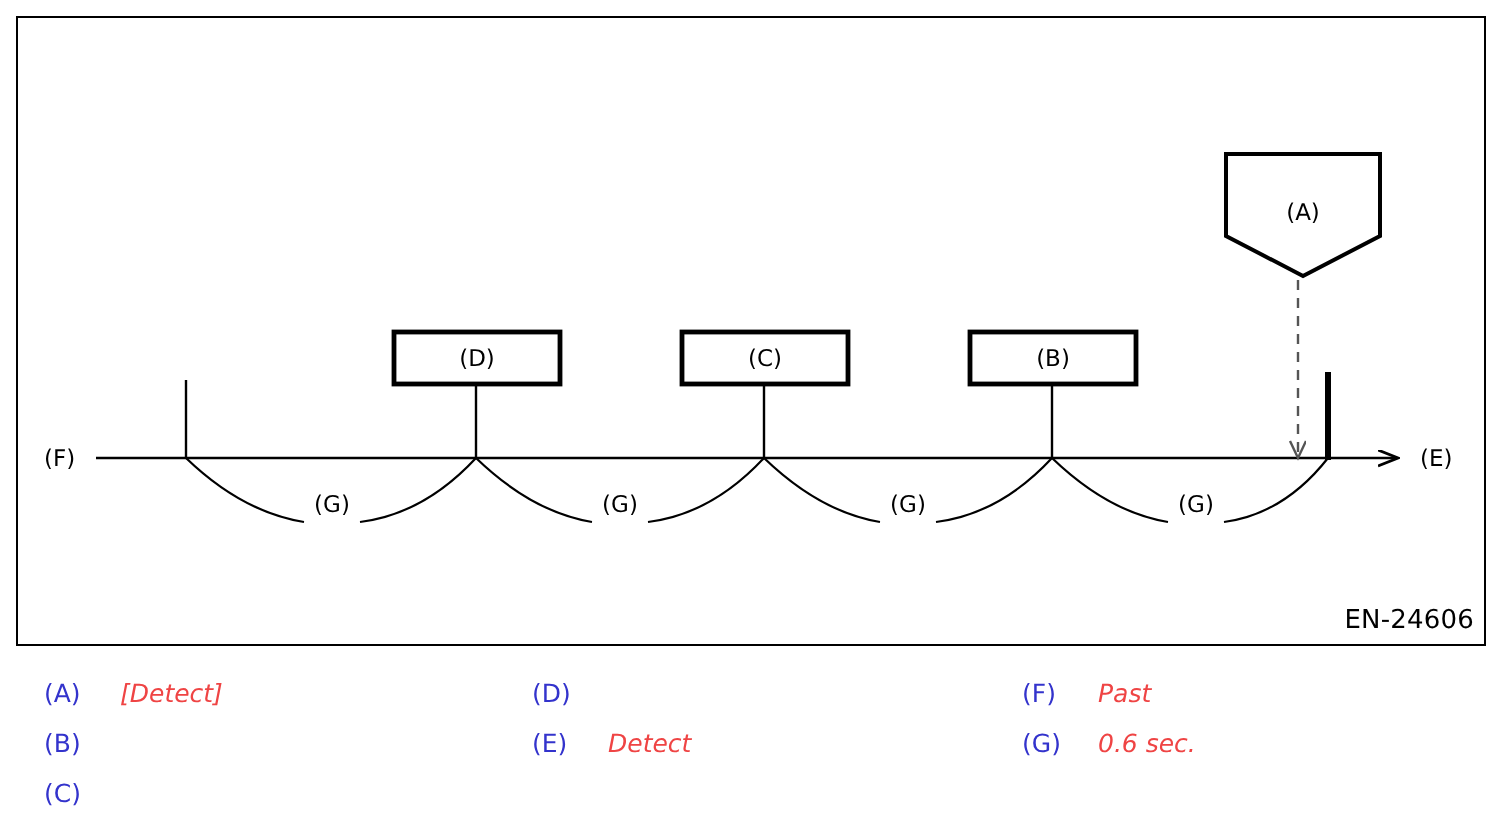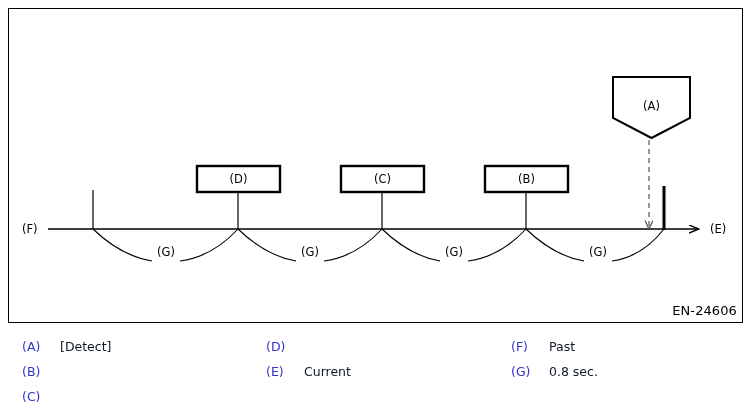--- a/index.html
+++ b/index.html
@@ -67,22 +67,23 @@
     align-items: center;
     white-space: nowrap;
   }
   .legend-key {
     color: #3333cc;
     font-size: 12.5px;
     width: 38px;
     flex: none;
   }
   .legend-val {
-    color: #0f172a;
+    color: #ef4444;
     font-size: 12.5px;
+    font-style: italic;
   }
 </style>
 </head>
 <body>
 
 <div id="page">
 
   <div class="frame"></div>
 
   <svg class="diagram-svg" viewBox="0 0 753 330" xmlns="http://www.w3.org/2000/svg">
@@ -167,30 +168,30 @@
         <span class="legend-key">(C)</span>
       </div>
     </div>
 
     <div class="legend-col legend-col-2">
       <div class="legend-row">
         <span class="legend-key">(D)</span>
       </div>
       <div class="legend-row">
         <span class="legend-key">(E)</span>
-        <span class="legend-val">Current</span>
+        <span class="legend-val">Detect</span>
       </div>
     </div>
 
     <div class="legend-col legend-col-3">
       <div class="legend-row">
         <span class="legend-key">(F)</span>
         <span class="legend-val">Past</span>
       </div>
       <div class="legend-row">
         <span class="legend-key">(G)</span>
-        <span class="legend-val">0.8 sec.</span>
+        <span class="legend-val">0.6 sec.</span>
       </div>
     </div>
 
   </div>
 
 </div>
 
 </body></html>

